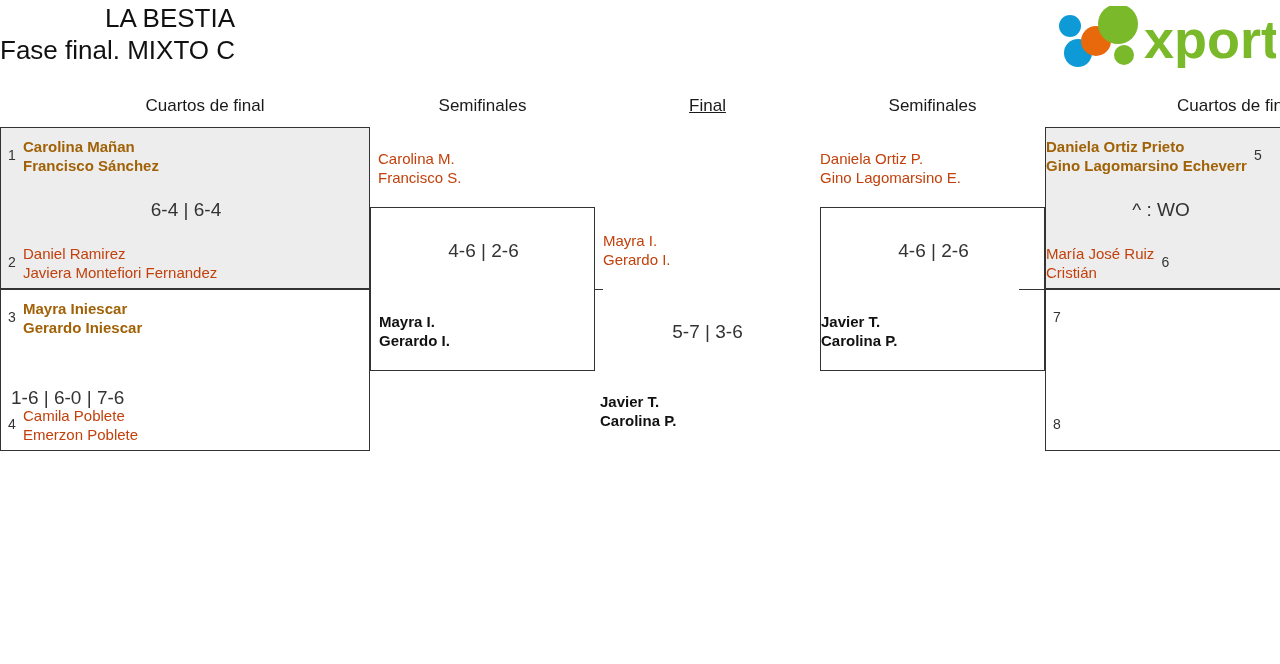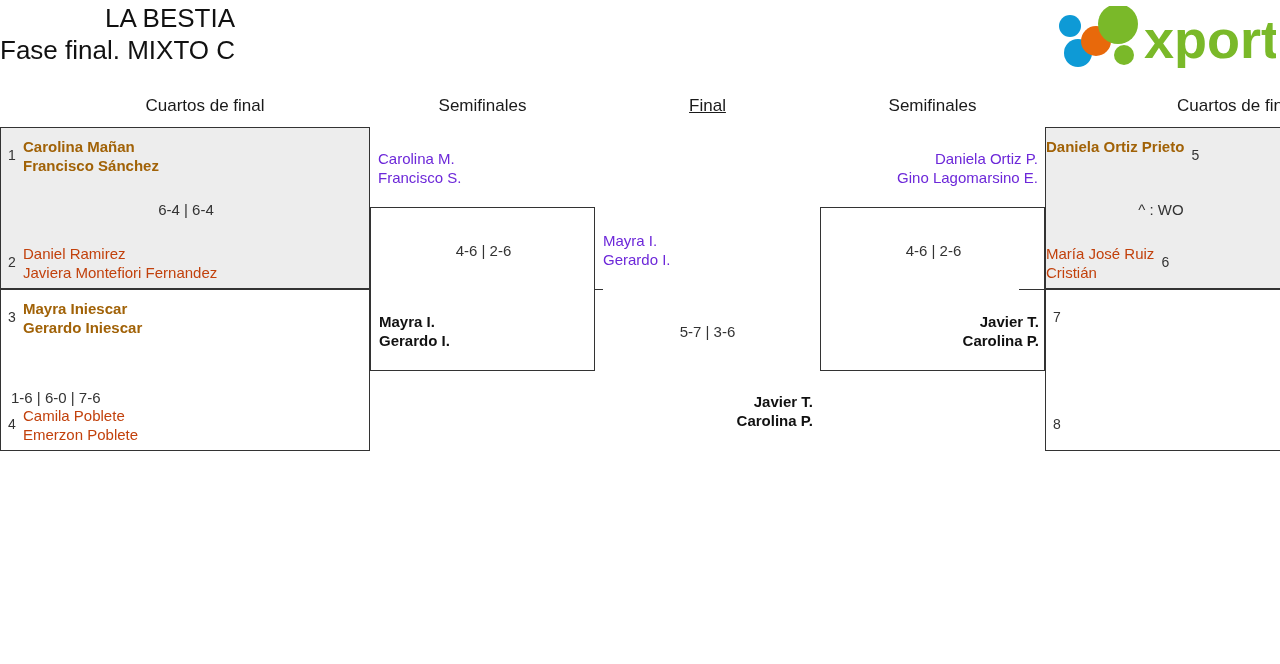--- a/index.html
+++ b/index.html
@@ -88,36 +88,36 @@
   }
   .qf-team .names { color: #c2410c; }
   .qf-team.winner .names { font-weight: bold; color: #a16207; }
 
   .qf-team.right-side { flex-direction: row-reverse; }
   .qf-team.right-side .seed { text-align: center; }
   .qf-team.right-side .names { text-align: left; }
 
   .score {
     position: absolute;
+    font-size: 19px;
+    line-height: 19px;
+    color: #333333;
+    white-space: nowrap;
+  }
+
+  
+  .advance-label {
+    position: absolute;
     font-size: 15px;
     line-height: 19px;
-    color: #333333;
-    white-space: nowrap;
-  }
-
-  
-  .advance-label {
-    position: absolute;
-    font-size: 15px;
-    line-height: 19px;
-    color: #6d28d9;
+    color: #c2410c;
     white-space: nowrap;
   }
   .advance-label.winner { font-weight: bold; color: #111111; }
-  .advance-label.align-right { text-align: right; }
+  .advance-label.align-right { text-align: left; }
 
   .connector {
     position: absolute;
     background: #333333;
   }
 </style>
 </head>
 <body>
 
 <div id="tournament-header">
@@ -225,20 +225,21 @@
   </div>
 </div>
 
 <div class="connector" style="left:1019px; top:289px; width:26px; height:1px;"></div>
 
 <div class="match-box shaded" style="left:1045px; top:127px; width:370px; height:162px;">
   <div class="qf-team right-side winner" style="left:0px; top:9px;">
     <span class="seed">5</span>
     <span class="names">
       <span>Daniela Ortiz Prieto</span><br>
+      <span>Gino Lagomarsino Echeverr</span>
     </span>
   </div>
   <div class="score" style="left:0px; top:72px; width:230px; text-align:center;">^ : WO</div>
   <div class="qf-team right-side" style="left:0px; top:116px;">
     <span class="seed">6</span>
     <span class="names">
       <span>María José Ruiz</span><br>
       <span>Cristián</span>
     </span>
   </div>

